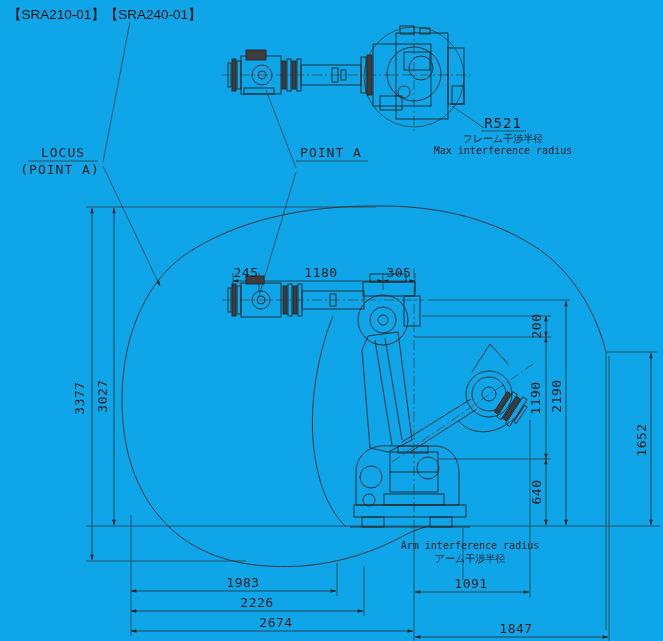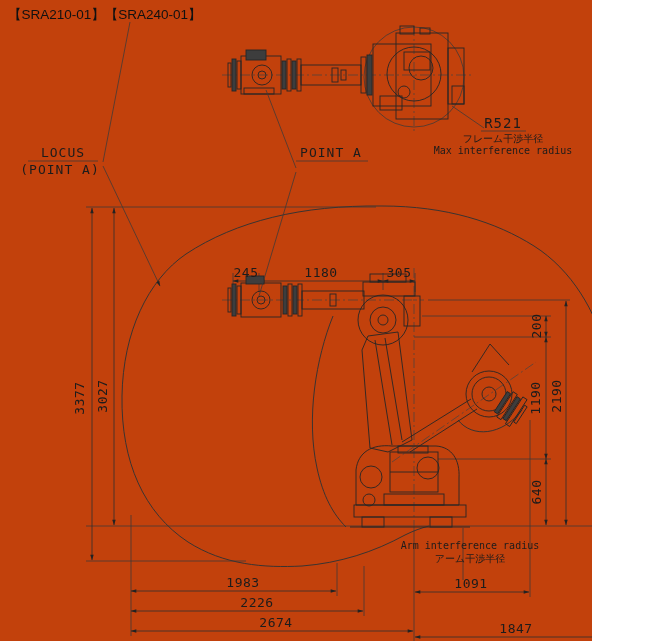--- a/index.html
+++ b/index.html
@@ -1,16 +1,16 @@
 <!DOCTYPE html>
 <html><head>
 <meta charset="utf-8">
 <style>
   html,body{margin:0;padding:0;background:#ffffff;}
-  .stage{position:relative;width:592px;height:641px;background:#c2410c;overflow:hidden;
+  .stage{position:relative;width:663px;height:641px;background:#0ea5e9;overflow:hidden;
          font-family:"DejaVu Sans Mono", monospace;}
   svg{position:absolute;left:0;top:0;}
   .dimtxt{font-family:"DejaVu Sans Mono", monospace;font-size:13px;fill:#1c1c1c;letter-spacing:.5px;}
   .lbltxt{font-family:"DejaVu Sans Mono", monospace;font-size:13px;fill:#1c1c1c;letter-spacing:1px;}
   .smalltxt{font-family:"DejaVu Sans Mono", monospace;font-size:10px;fill:#1c1c1c;}
   .titletxt{font-family:"Liberation Sans", sans-serif;font-size:13.5px;fill:#111;}
   .thin{stroke:#3a3a3a;stroke-width:.75;fill:none;}
   .dim{stroke:#2e2e2e;stroke-width:.8;fill:none;}
   .env{stroke:#333;stroke-width:.95;fill:none;}
   .rob{stroke:#262626;stroke-width:.9;fill:none;}

